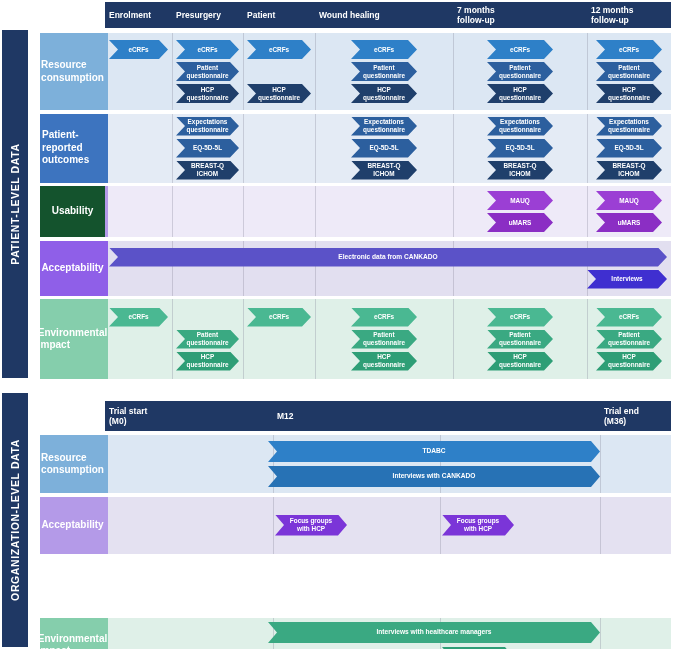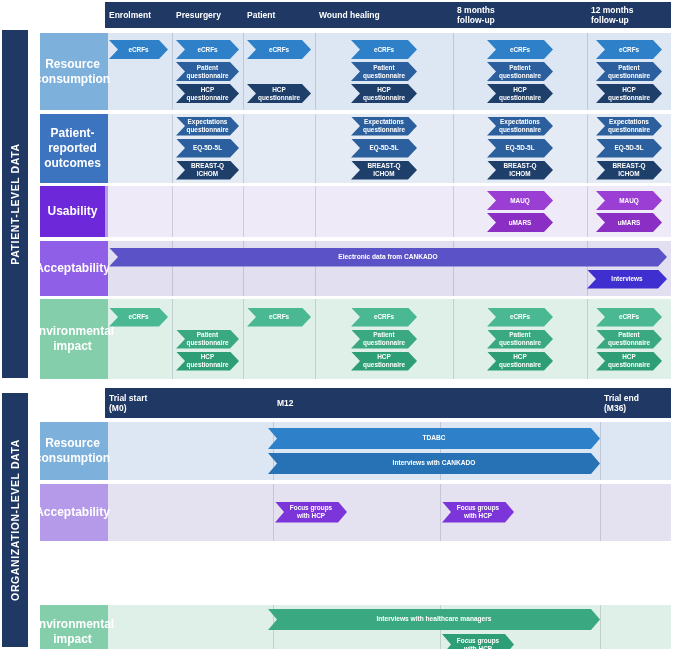--- a/index.html
+++ b/index.html
@@ -44,23 +44,23 @@
     padding-left:4px;
     line-height:1.2;
   }
   .header-cell span{ display:block; }
 
   
   .row{ position:absolute; left:0; width:100%; }
   .row-label{
     position:absolute; left:40px; top:0; width:65px; height:100%;
     display:flex; align-items:center; justify-content:center;
-    text-align:center;
+    text-align:left;
     color:#ffffff;
-    font-size:12px; font-weight:bold; line-height:1.25;
+    font-size:10px; font-weight:bold; line-height:1.25;
     padding:2px;
   }
   .row-accent{
     position:absolute; left:105px; top:0; width:3px; height:100%;
   }
   .grid-line{
     position:absolute; top:0; height:100%; width:1px;
     background:rgba(130,130,150,0.30);
   }
 
@@ -108,21 +108,21 @@
             <span>Patient</span>
           </div>
         </div>
         <div class="header-cell" style="left: 210px; width: 138px;">
           <div>
             <span>Wound healing</span>
           </div>
         </div>
         <div class="header-cell" style="left: 348px; width: 134px;">
           <div>
-            <span>8 months</span>
+            <span>7 months</span>
             <span>follow-up</span>
           </div>
         </div>
         <div class="header-cell" style="left: 482px; width: 84px;">
           <div>
             <span>12 months</span>
             <span>follow-up</span>
           </div>
         </div>
       </div>
@@ -228,21 +228,21 @@
         </div>
       </div>
       <div class="row" style="top: 186px; height: 51px;">
         <div style="position: absolute; top: 0px; height: 100%; left: 105px; width: 566px; background: rgb(238, 234, 248);"></div>
         <div class="grid-line" style="left: 172px;"></div>
         <div class="grid-line" style="left: 243px;"></div>
         <div class="grid-line" style="left: 315px;"></div>
         <div class="grid-line" style="left: 453px;"></div>
         <div class="grid-line" style="left: 587px;"></div>
         <div class="row-accent" style="background: rgb(180, 154, 232);"></div>
-        <div class="row-label" style="background: #6d28d9;">Usability</div>
+        <div class="row-label" style="background: #14532d;">Usability</div>
         <div class="chev" style="background: rgb(155, 63, 212); left: 487px; width: 66px; top: 5px; height: 19px;">
           <span>MAUQ</span>
         </div>
         <div class="chev" style="background: rgb(155, 63, 212); left: 596px; width: 66px; top: 5px; height: 19px;">
           <span>MAUQ</span>
         </div>
         <div class="chev" style="background: rgb(139, 46, 196); left: 487px; width: 66px; top: 27px; height: 19px;">
           <span>uMARS</span>
         </div>
         <div class="chev" style="background: rgb(139, 46, 196); left: 596px; width: 66px; top: 27px; height: 19px;">
@@ -309,21 +309,21 @@
         </div>
         <div class="chev" style="background: rgb(46, 158, 118); left: 487px; width: 66px; top: 52.5px; height: 19px;">
           <span>HCP questionnaire</span>
         </div>
         <div class="chev" style="background: rgb(46, 158, 118); left: 596px; width: 66px; top: 52.5px; height: 19px;">
           <span>HCP questionnaire</span>
         </div>
       </div>
     </div>
 
-  <div class="section" id="sec-org" style="left:0; top:388px; width:673px; height:207px;">
+  <div class="section" id="sec-org" style="left:0; top:401px; width:673px; height:207px;">
       <div class="header-bar" style="left: 105px; top: 0px; width: 566px; height: 30px;">
         <div class="header-cell" style="left: 0px; width: 168px;">
           <div>
             <span>Trial start</span>
             <span>(M0)</span>
           </div>
         </div>
         <div class="header-cell" style="left: 168px; width: 167px;">
           <div>
             <span>M12</span>

